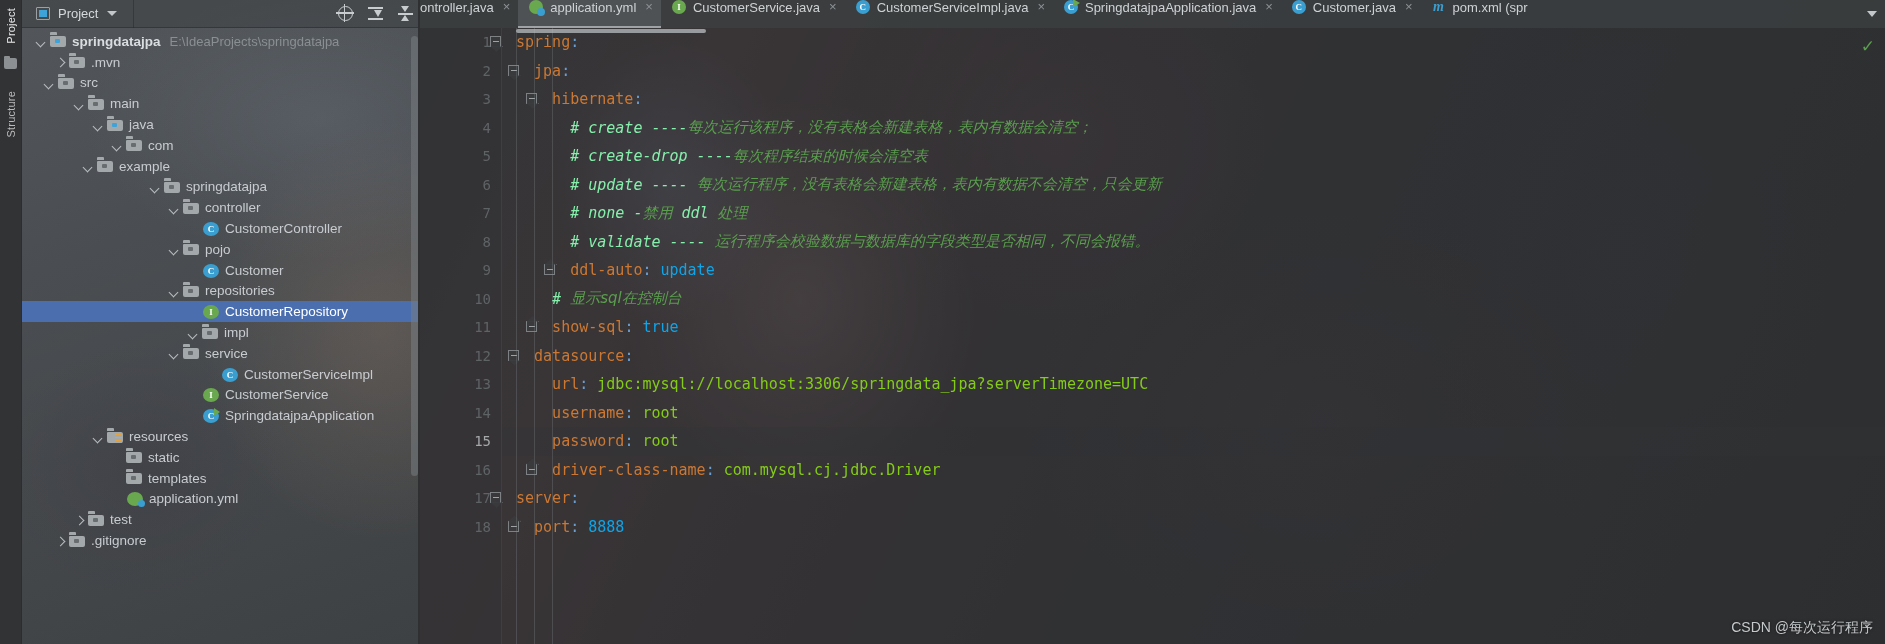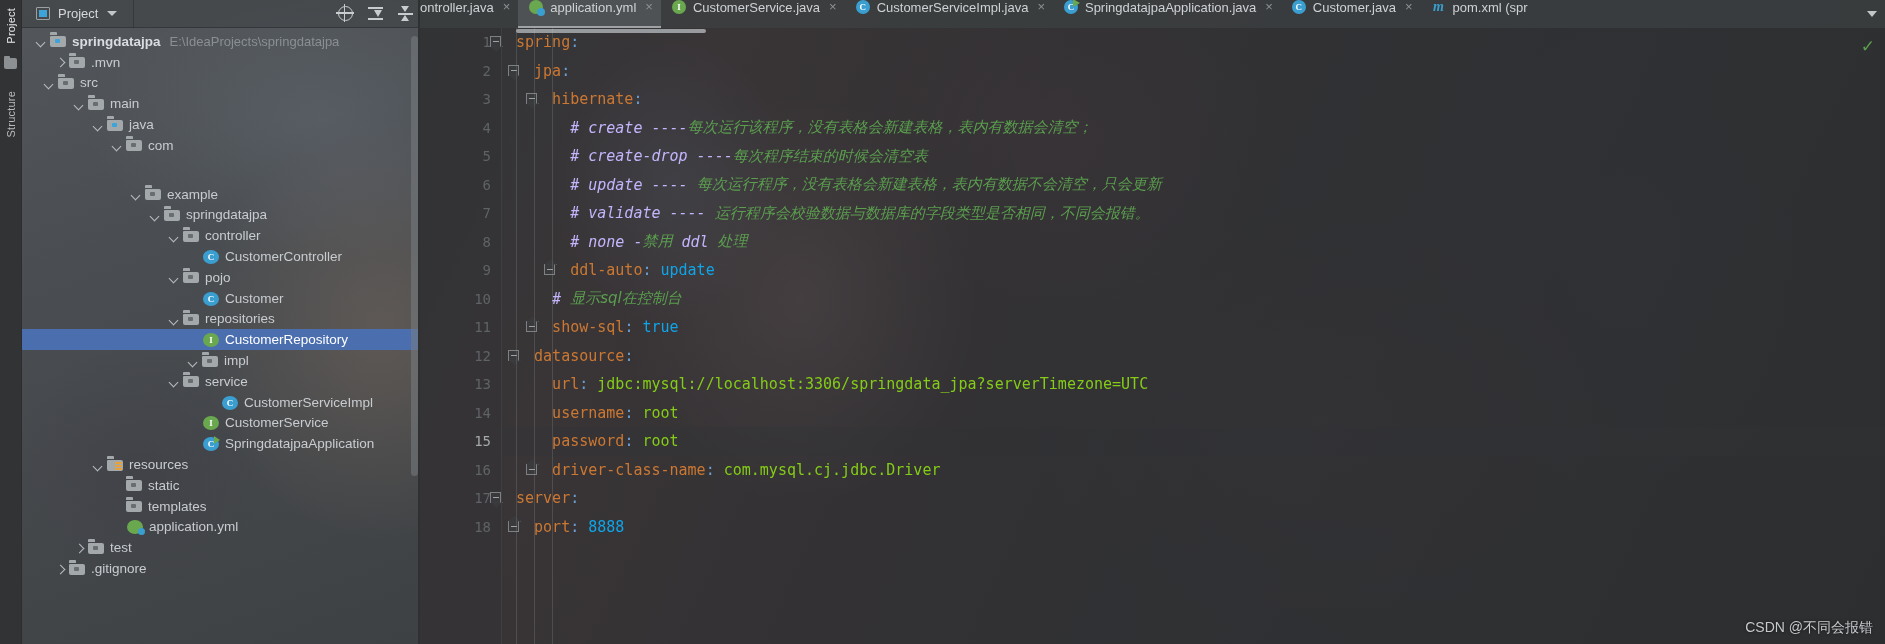--- a/index.html
+++ b/index.html
@@ -413,21 +413,21 @@
   }
   .cline.cur { background: rgba(50,52,54,.35); }
   .indent-guide {
     position: absolute; top: 0; bottom: 0;
     width: 1px; background: rgba(130,136,140,.30);
   }
   .k-key   { color: #cc7832; }
   .k-punct { color: #6a9fd4; }
   .k-val   { color: #0ea5e9; }
   .k-str   { color: #84cc16; }
-  .k-cmt   { color: #c4b5fd; font-style: italic; }
+  .k-cmt   { color: #86efac; font-style: italic; }
   .k-cmt-cn{ color: #5a9e4e; font-style: italic; font-family: "DejaVu Sans", sans-serif; }
 
   .check {
     position: absolute; right: 10px; top: 36px;
     color: #5a9e4e; font-size: 17px; z-index: 6;
   }
   .hscroll {
     position: absolute; left: 96px; top: 29px;
     width: 190px; height: 4px;
     background: rgba(190,195,198,.72);
@@ -515,21 +515,21 @@
           </div>
           <span class="lbl">java</span>
         </div>
         <div class="row" style="padding-left: 88px;">
           <div class="chev down"></div>
           <div class="ic">
             <div class="ic-folder"></div>
           </div>
           <span class="lbl">com</span>
         </div>
-        <div class="row" style="padding-left: 107px; margin-top: 28px;">
+        <div class="row" style="padding-left: 59px;">
           <div class="chev down"></div>
           <div class="ic">
             <div class="ic-folder"></div>
           </div>
           <span class="lbl">example</span>
         </div>
         <div class="row" style="padding-left: 126px;">
           <div class="chev down"></div>
           <div class="ic">
             <div class="ic-folder"></div>
@@ -758,33 +758,33 @@
       <div class="codecol" id="codecol">
         <div class="indent-guide" style="left:14px"></div>
         <div class="indent-guide" style="left:32px"></div>
         <div class="indent-guide" style="left:50px"></div>
       <div class="cline"><span class="k-key">spring</span><span class="k-punct">:</span></div>
           <div class="cline"><span class="k-key">  jpa</span><span class="k-punct">:</span></div>
           <div class="cline"><span class="k-key">    hibernate</span><span class="k-punct">:</span></div>
           <div class="cline"><span class="k-cmt">      # create ----</span><span class="k-cmt-cn">每次运行该程序，没有表格会新建表格，表内有数据会清空；</span></div>
           <div class="cline"><span class="k-cmt">      # create-drop ----</span><span class="k-cmt-cn">每次程序结束的时候会清空表</span></div>
           <div class="cline"><span class="k-cmt">      # update ---- </span><span class="k-cmt-cn">每次运行程序，没有表格会新建表格，表内有数据不会清空，只会更新</span></div>
+          <div class="cline"><span class="k-cmt">      # none -</span><span class="k-cmt-cn">禁用</span><span class="k-cmt"> ddl </span><span class="k-cmt-cn">处理</span></div>
           <div class="cline"><span class="k-cmt">      # validate ---- </span><span class="k-cmt-cn">运行程序会校验数据与数据库的字段类型是否相同，不同会报错。</span></div>
-          <div class="cline"><span class="k-cmt">      # none -</span><span class="k-cmt-cn">禁用</span><span class="k-cmt"> ddl </span><span class="k-cmt-cn">处理</span></div>
           <div class="cline"><span class="k-key">      ddl-auto</span><span class="k-punct">:</span><span class="k-val"> update</span></div>
           <div class="cline"><span class="k-cmt">    # </span><span class="k-cmt-cn">显示sql在控制台</span></div>
           <div class="cline"><span class="k-key">    show-sql</span><span class="k-punct">:</span><span class="k-val"> true</span></div>
           <div class="cline"><span class="k-key">  datasource</span><span class="k-punct">:</span></div>
           <div class="cline"><span class="k-key">    url</span><span class="k-punct">:</span><span class="k-str"> jdbc:mysql://localhost:3306/springdata_jpa?serverTimezone=UTC</span></div>
           <div class="cline"><span class="k-key">    username</span><span class="k-punct">:</span><span class="k-str"> root</span></div>
           <div class="cline cur"><span class="k-key">    password</span><span class="k-punct">:</span><span class="k-str"> root</span></div>
           <div class="cline"><span class="k-key">    driver-class-name</span><span class="k-punct">:</span><span class="k-str"> com.mysql.cj.jdbc.Driver</span></div>
           <div class="cline"><span class="k-key">server</span><span class="k-punct">:</span></div>
           <div class="cline"><span class="k-key">  port</span><span class="k-punct">:</span><span class="k-val"> 8888</span></div>
         </div>
     </div>
 
     <div class="hscroll"></div>
     <div class="check">✓</div>
-    <div class="watermark">CSDN @不同会报错</div>
+    <div class="watermark">CSDN @每次运行程序</div>
   </div>
 
 </div>
 
 </body></html>

